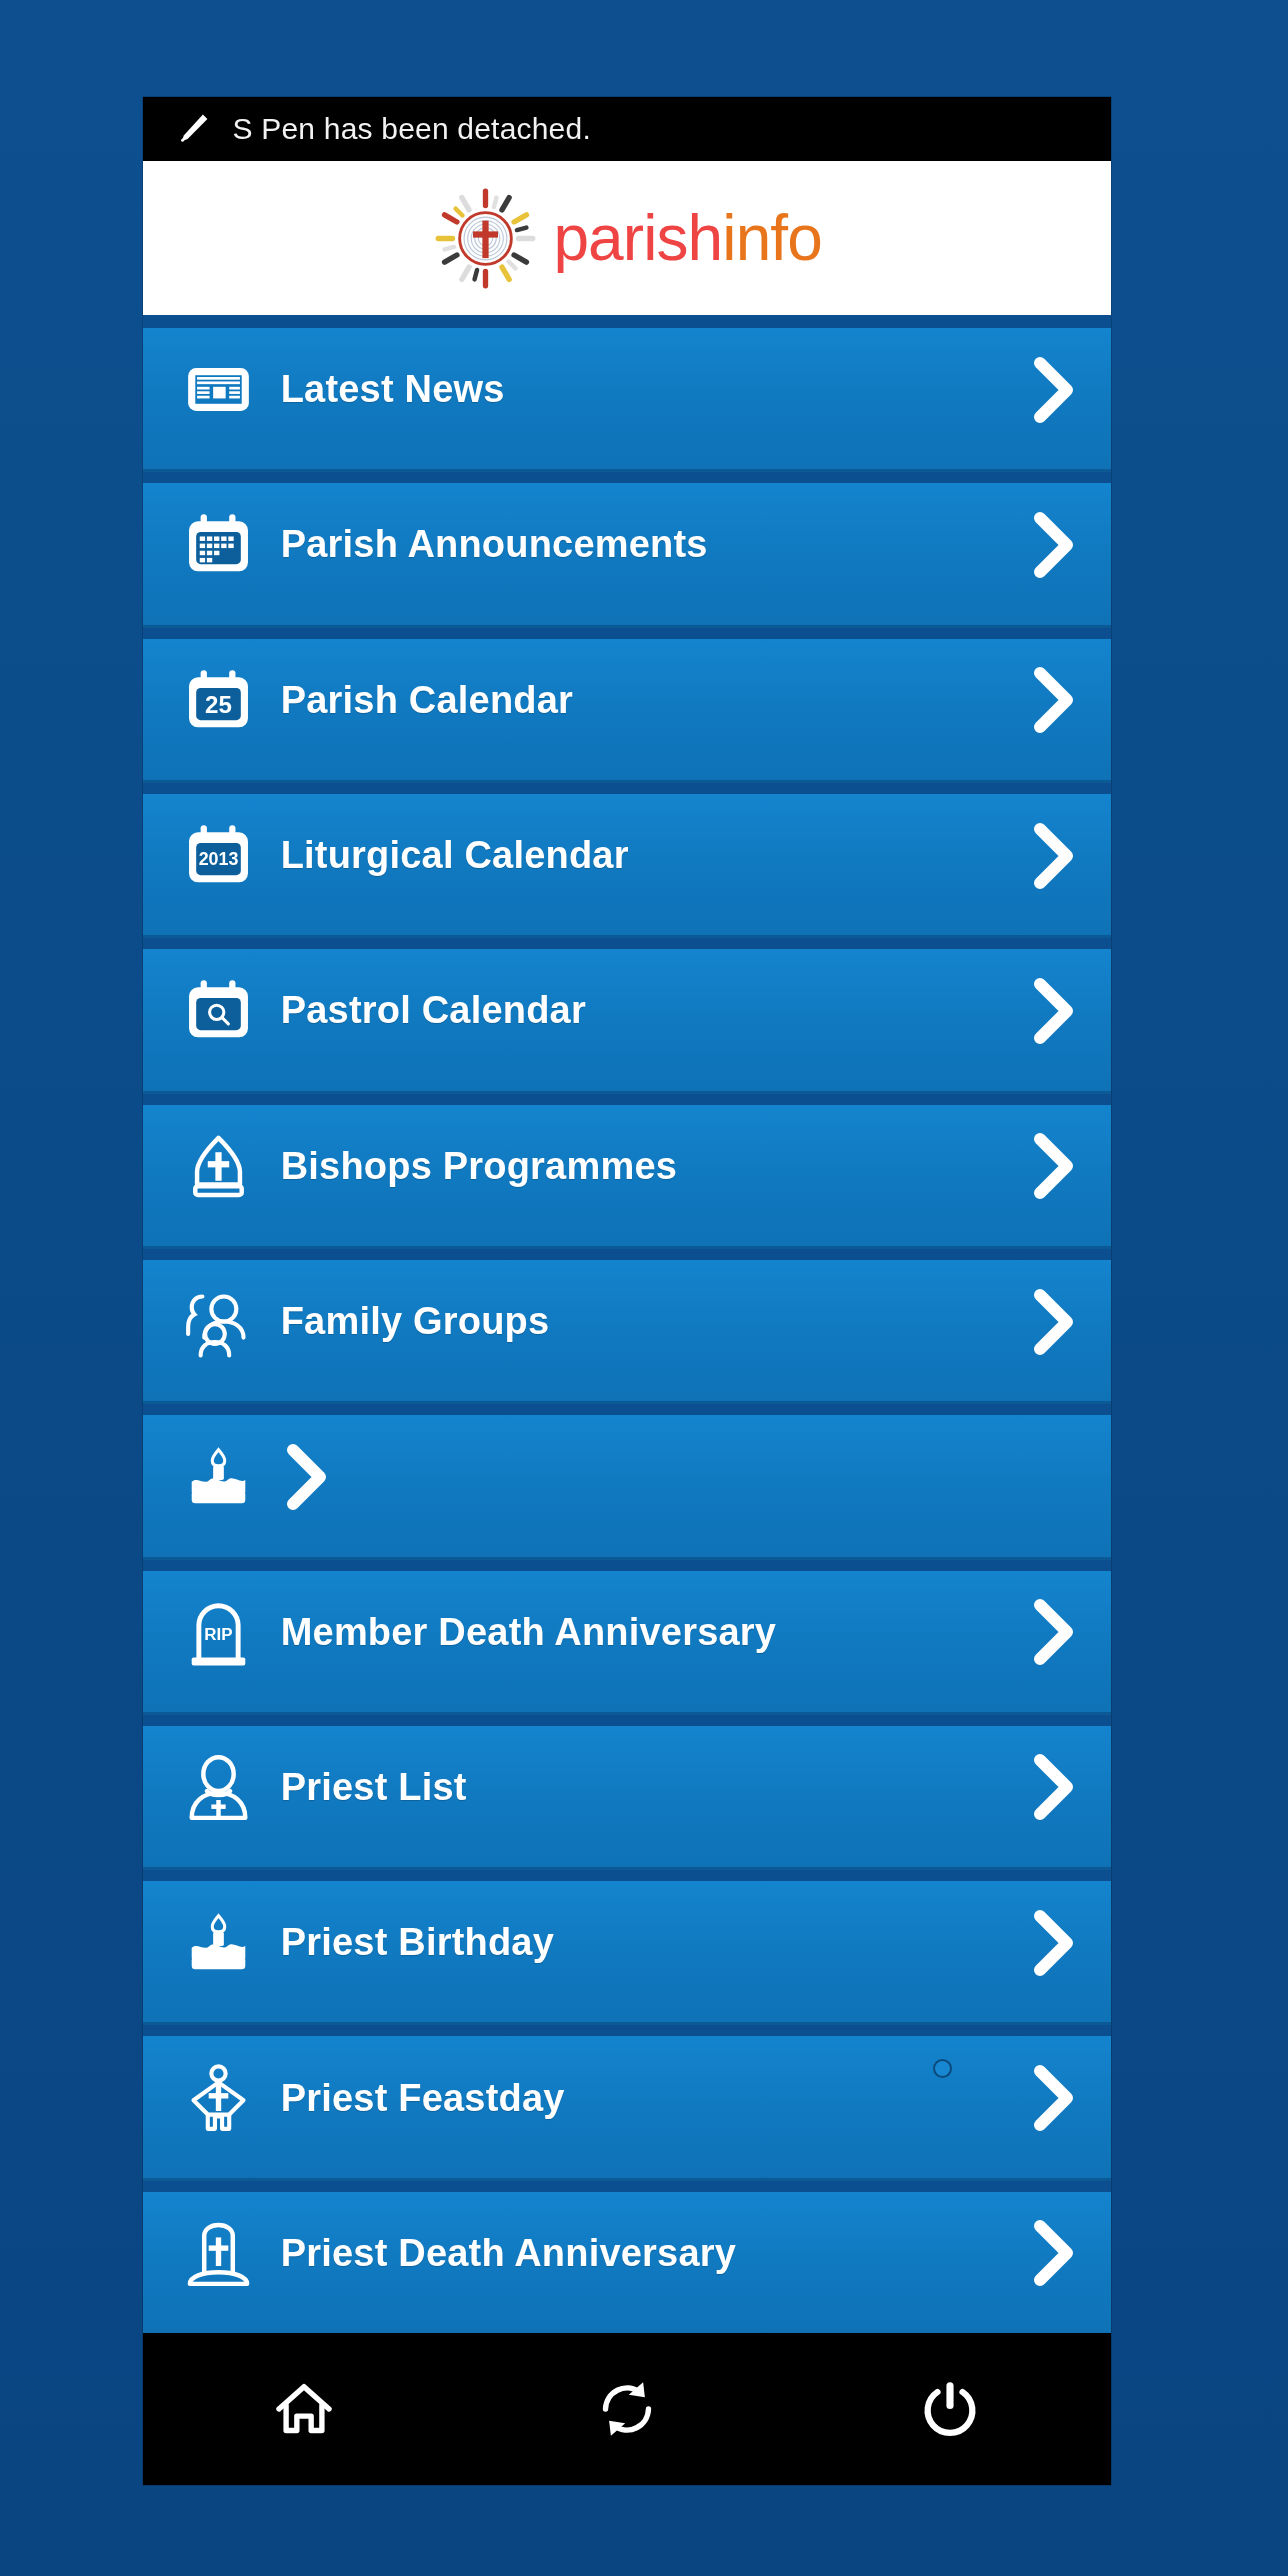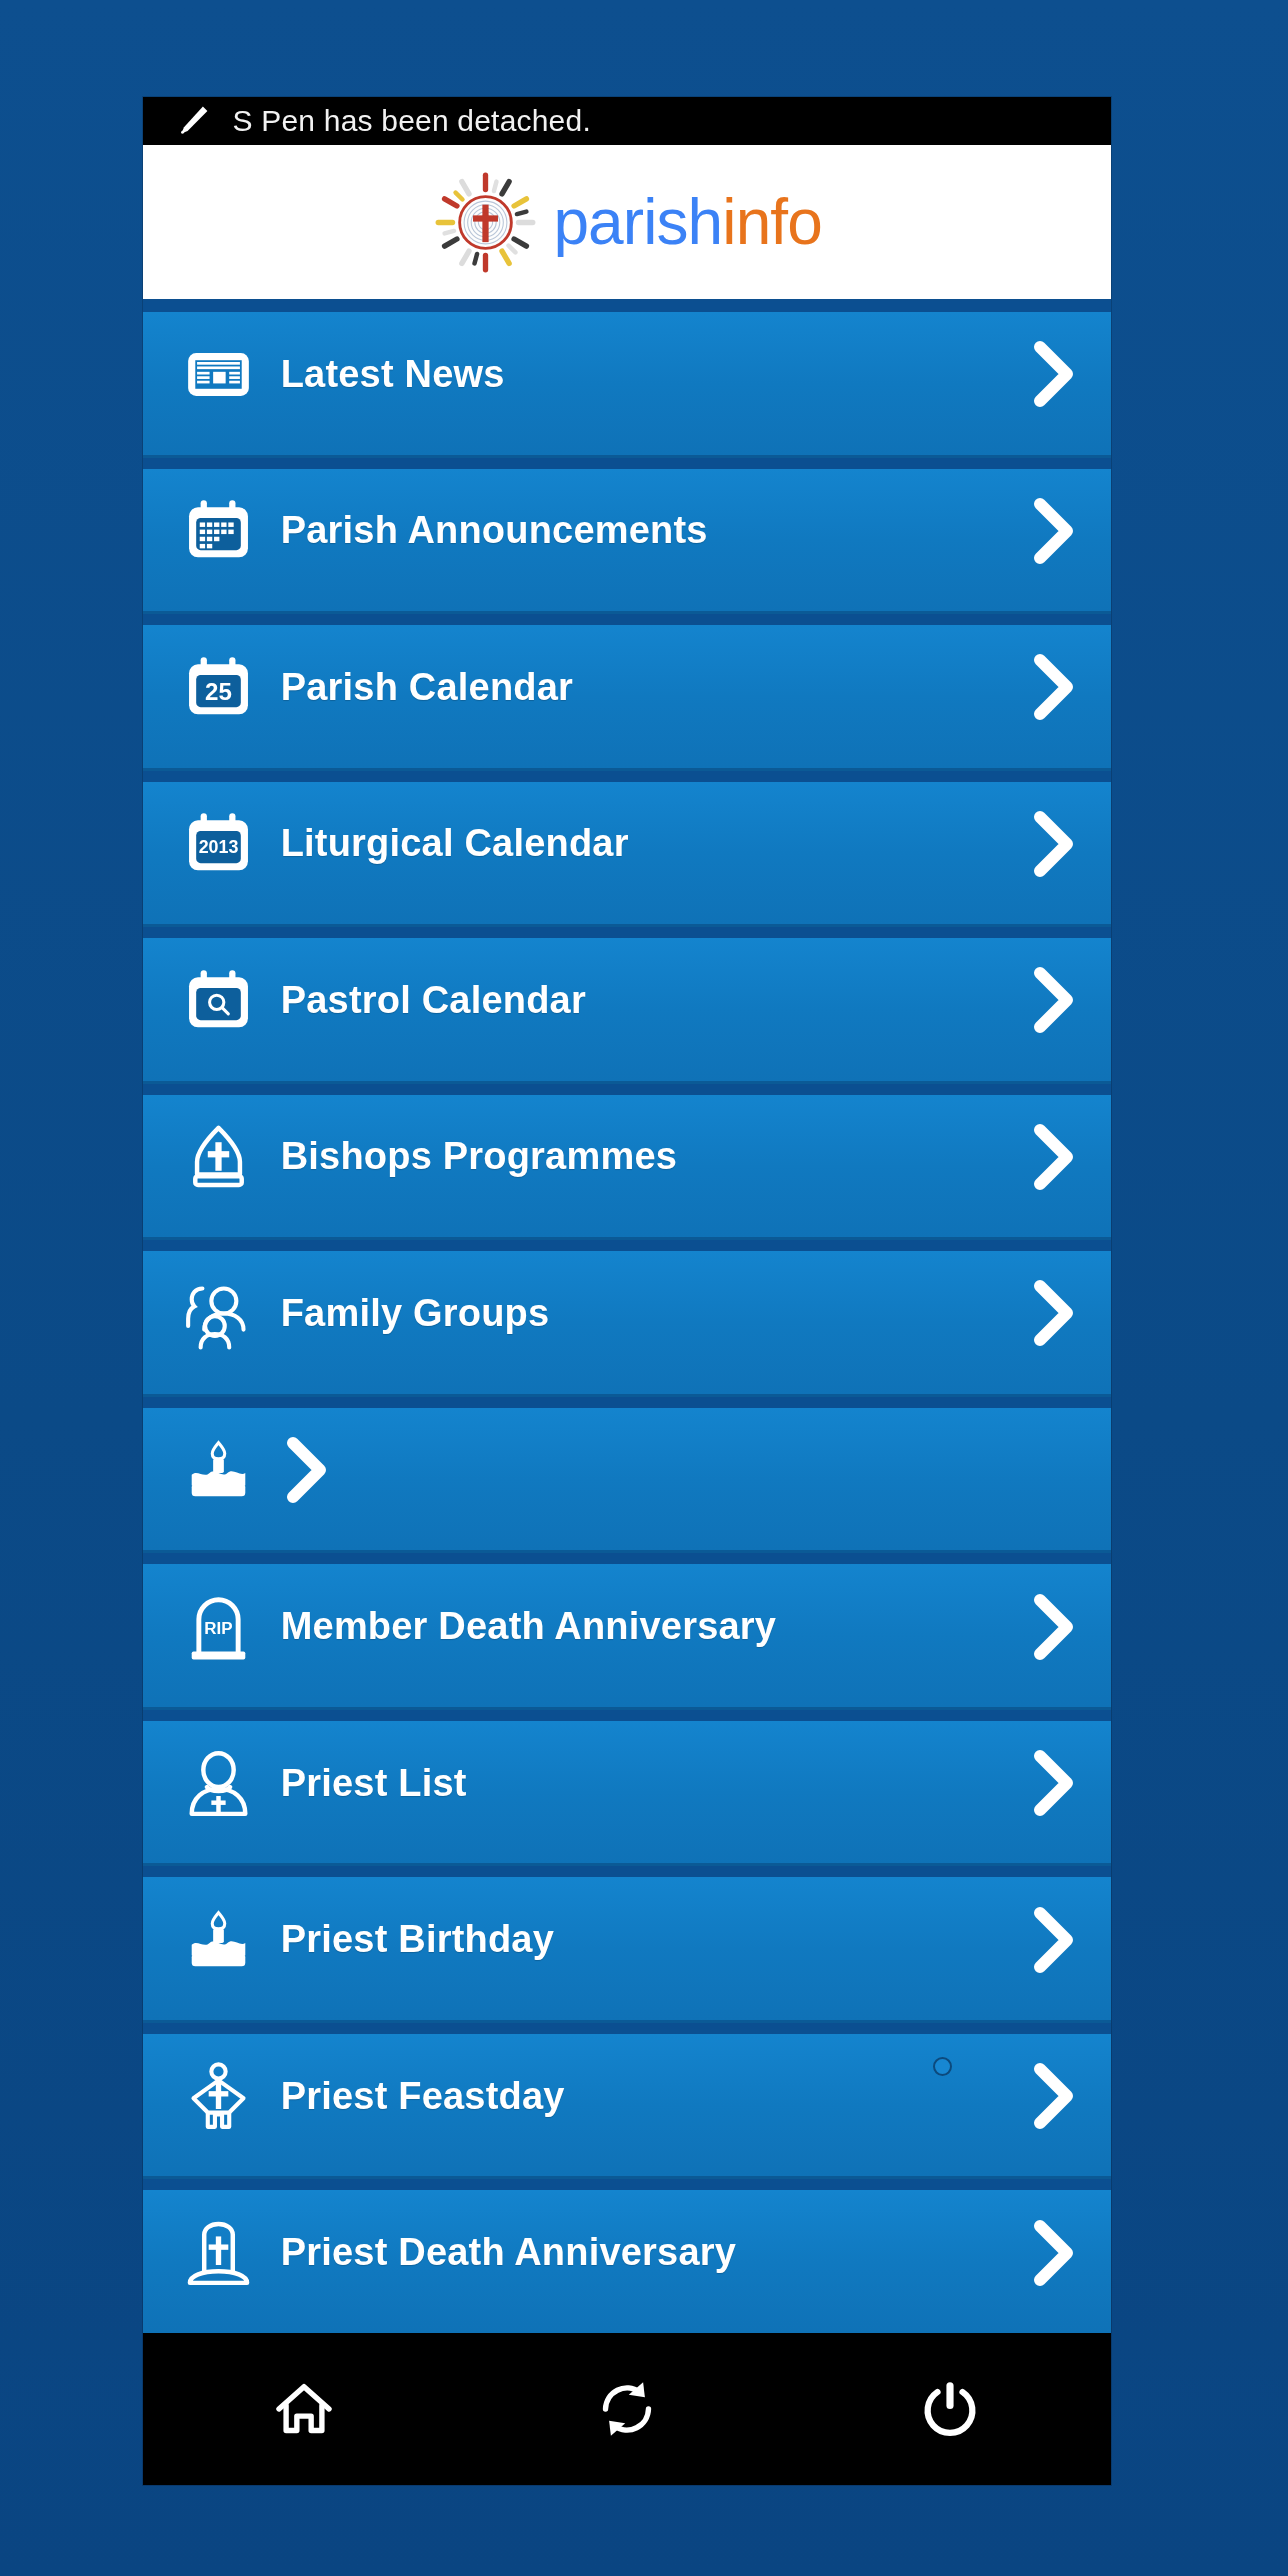--- a/index.html
+++ b/index.html
@@ -24,21 +24,21 @@
     top: 97px;
     width: 968px;
     height: 2388px;
     display: flex;
     flex-direction: column;
     box-shadow: 0 0 0 0.9px rgba(0,0,0,0.18);
   }
 
   
   .statusbar {
-    height: 48px;
+    height: 64px;
     background: #000000;
     display: flex;
     align-items: center;
     padding-left: 32px;
     flex: none;
   }
   .spen-icon {
     width: 36px;
     height: 36px;
     margin-right: 21.5px;
@@ -71,21 +71,21 @@
     height: 107px;
     flex: none;
   }
   .wordmark {
     font-size: 64px;
     font-weight: 400;
     letter-spacing: -0.9px;
     line-height: 1;
     white-space: nowrap;
   }
-  .wm-parish { color: #3b82f6; }
+  .wm-parish { color: #ef4444; }
   .wm-info  { color: #e8741c; }
 
   
   .menu {
     flex: 1 1 auto;
     background: #0b4f91;
     display: flex;
     flex-direction: column;
     overflow: hidden;
   }

